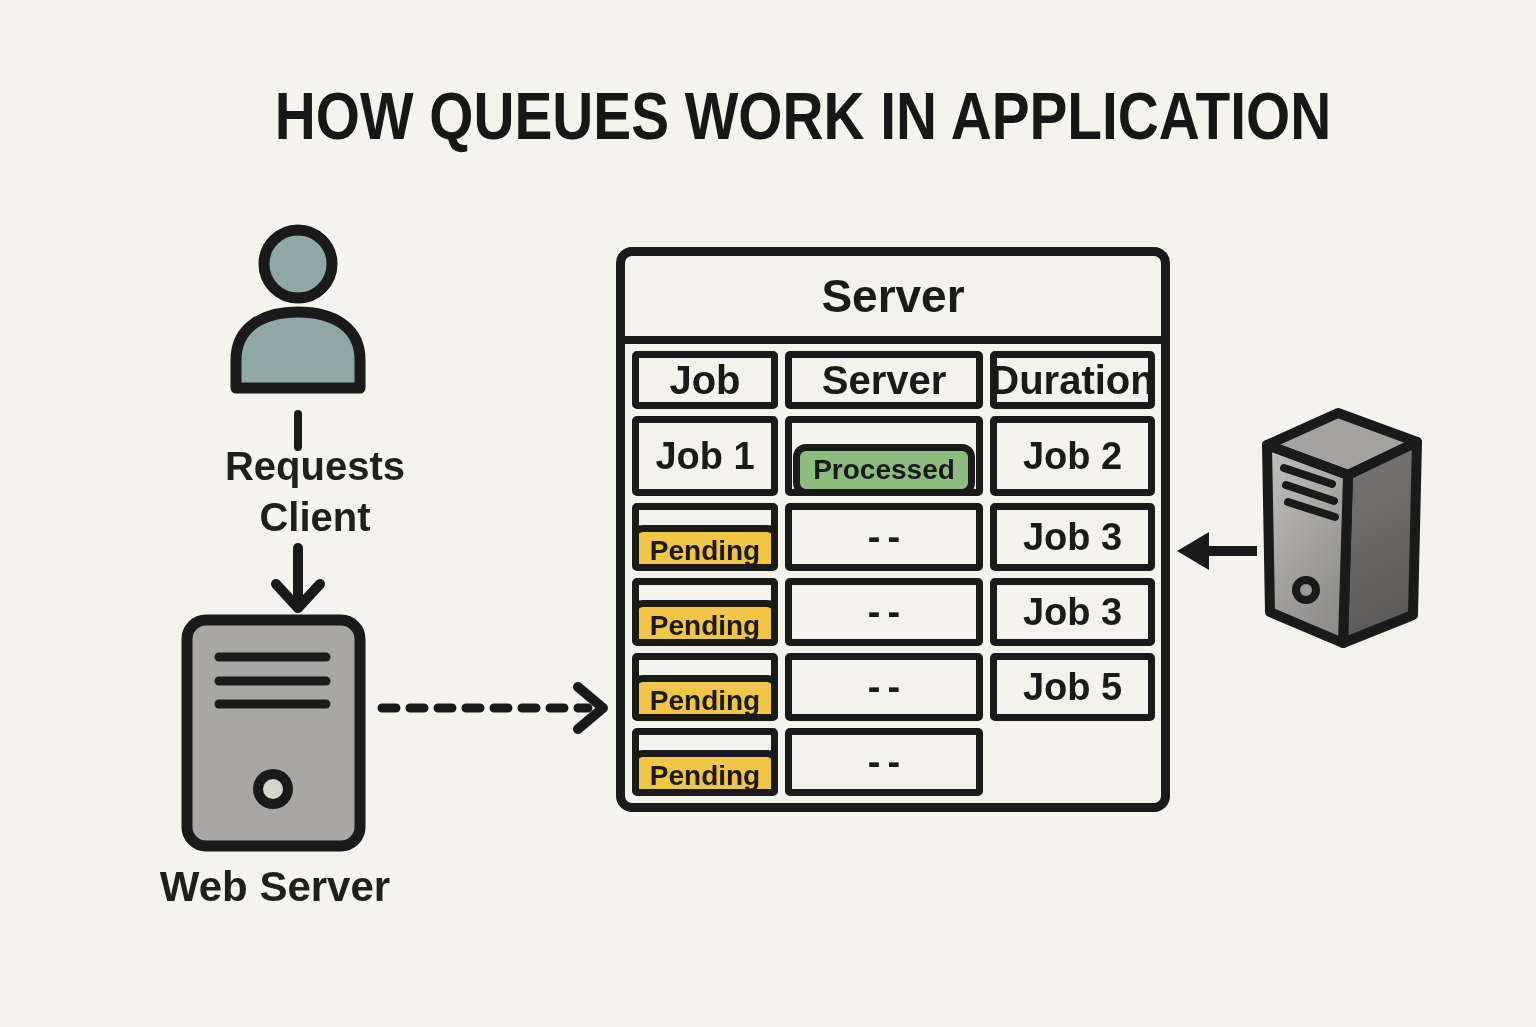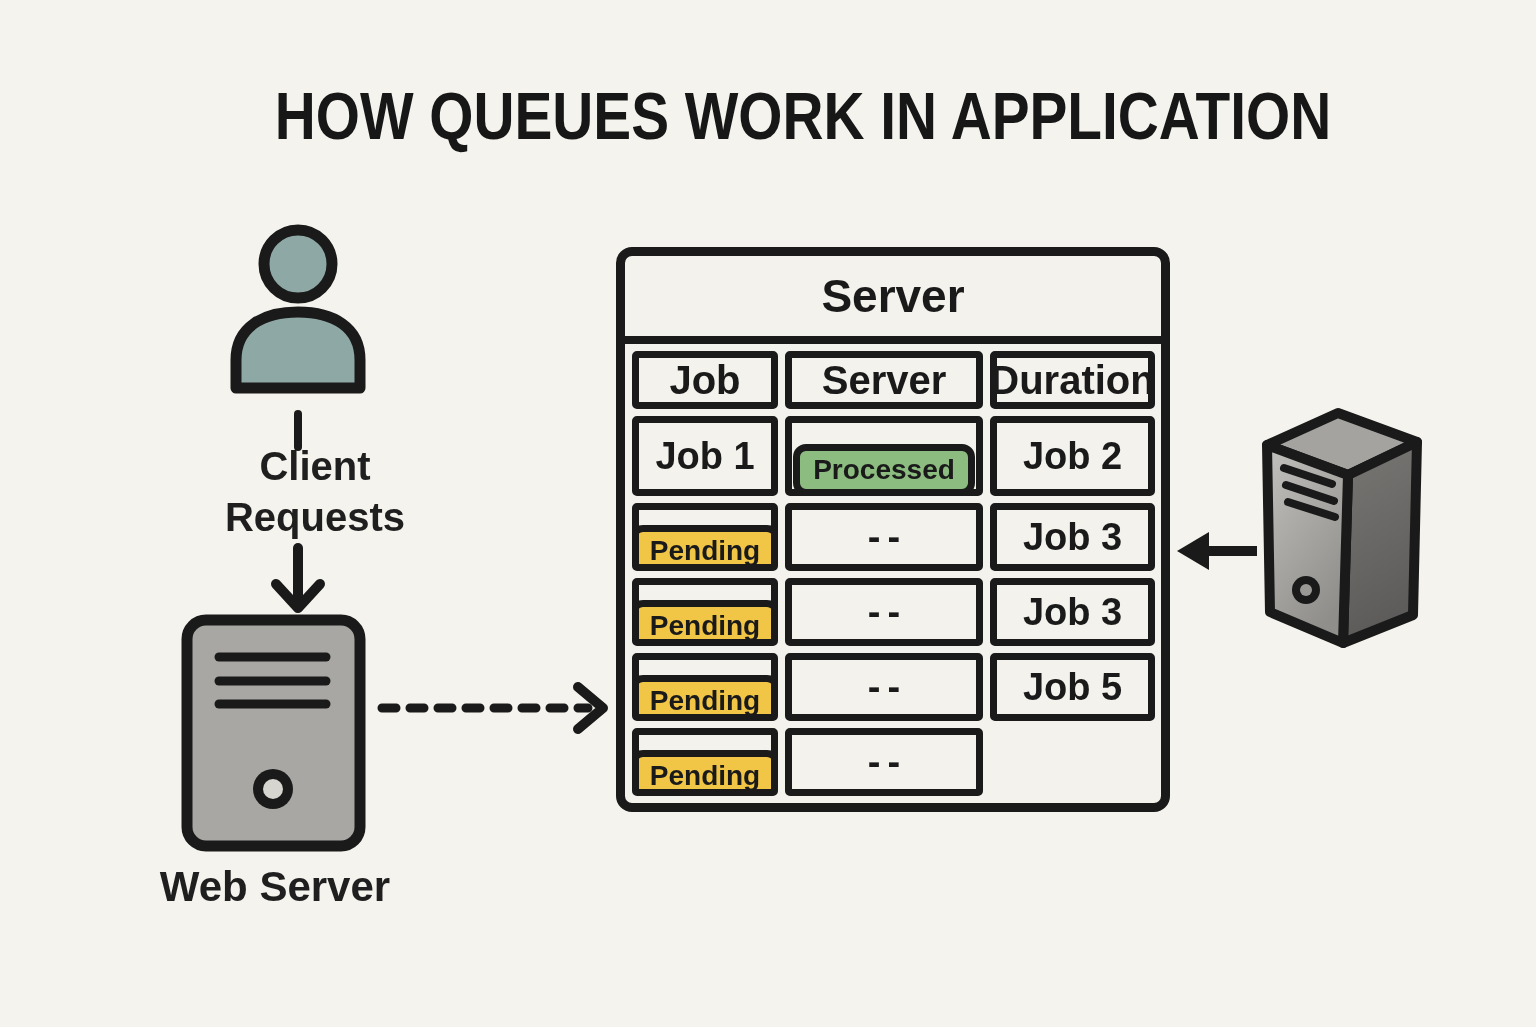--- a/index.html
+++ b/index.html
@@ -152,22 +152,22 @@
         <line x1="1284" y1="468" x2="1332" y2="484"></line>
         <line x1="1286" y1="485" x2="1334" y2="501"></line>
         <line x1="1288" y1="502" x2="1335" y2="517"></line>
       </g>
       <circle cx="1306" cy="590" r="14" fill="#1a1a1a" stroke="none"></circle>
       <circle cx="1306" cy="590" r="6" fill="#9a9996" stroke="none"></circle>
     </g>
   </svg>
 
   <div class="label client-label">
+    <div>Requests</div>
     <div>Client</div>
-    <div>Requests</div>
   </div>
 
   <div class="label web-server-label">Web Server</div>
 
 
   <div class="tasks-table">
     <div class="tasks-title">Server</div>
     <div class="tasks-grid">
 
       <div class="cell head">Job</div>

